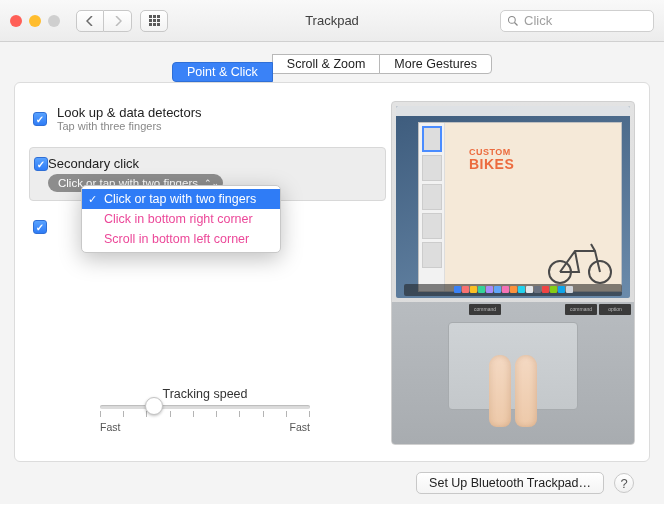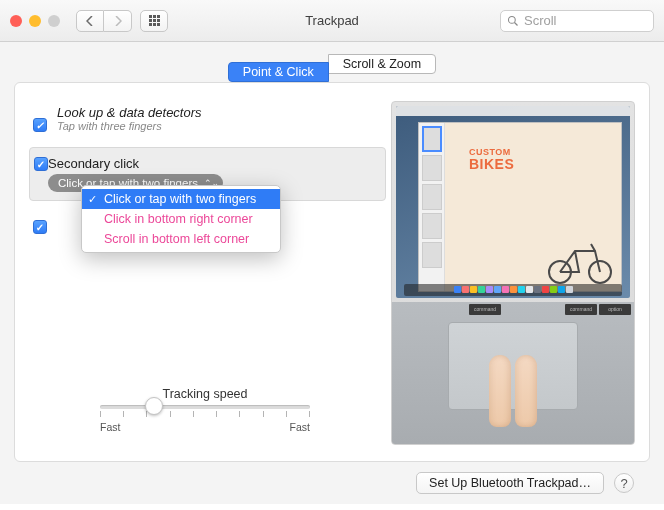--- a/index.html
+++ b/index.html
@@ -92,21 +92,21 @@
     margin-top: -10px;
     padding: 18px 14px 18px 14px;
     display: flex;
     gap: 10px;
     height: 380px;
     position: relative;
   }
   .left { flex: 1; position: relative; }
   .right { width: 244px; }
 
-  .optrow { display:flex; align-items:flex-end; gap:10px; padding: 4px 0 12px 4px; font-style: italic; }
+  .optrow { display:flex; align-items:center; gap:10px; padding: 4px 0 12px 4px; }
   .cb {
     width:14px; height:14px; border:1px solid #b0b0b0; border-radius:3px;
     background: linear-gradient(#fff,#f0f0f0);
     display:flex; align-items:center; justify-content:center; flex:none;
     margin-top: 1px;
   }
   .cb.checked { background: linear-gradient(#58a2ff,#2f7cf6); border-color:#2f6fd6; }
   .cb.checked::after { content:"✓"; color:#fff; font-size:10px; font-weight:bold; }
   .opt-title { font-size:13px; color:#222; }
   .opt-sub   { font-size:11px; color:#888; }
@@ -252,32 +252,35 @@
         <span></span>
         <span></span>
     </div>
   </div>
   <div class="win-title">Trackpad</div>
   <div class="search">
     <svg viewBox="0 0 16 16">
         <circle cx="6.5" cy="6.5" r="4.5" fill="none" stroke="#888" stroke-width="1.4"></circle>
         <line x1="10" y1="10" x2="14" y2="14" stroke="#888" stroke-width="1.6"></line>
       </svg>
-    <span>Scroll</span>
+    <span>Click</span>
   </div>
 </div>
 
 <div class="prefs-body">
 
   <div class="tabs">
     <div class="tab sel">
         <span>Point &amp; Click</span>
       </div>
     <div class="tab">
         <span>Scroll &amp; Zoom</span>
+      </div>
+    <div class="tab">
+        <span>More Gestures</span>
       </div>
   </div>
 
   <div class="panel">
 
     <div class="left">
 
       <div class="optrow">
         <div class="cb checked"></div>
         <div>

